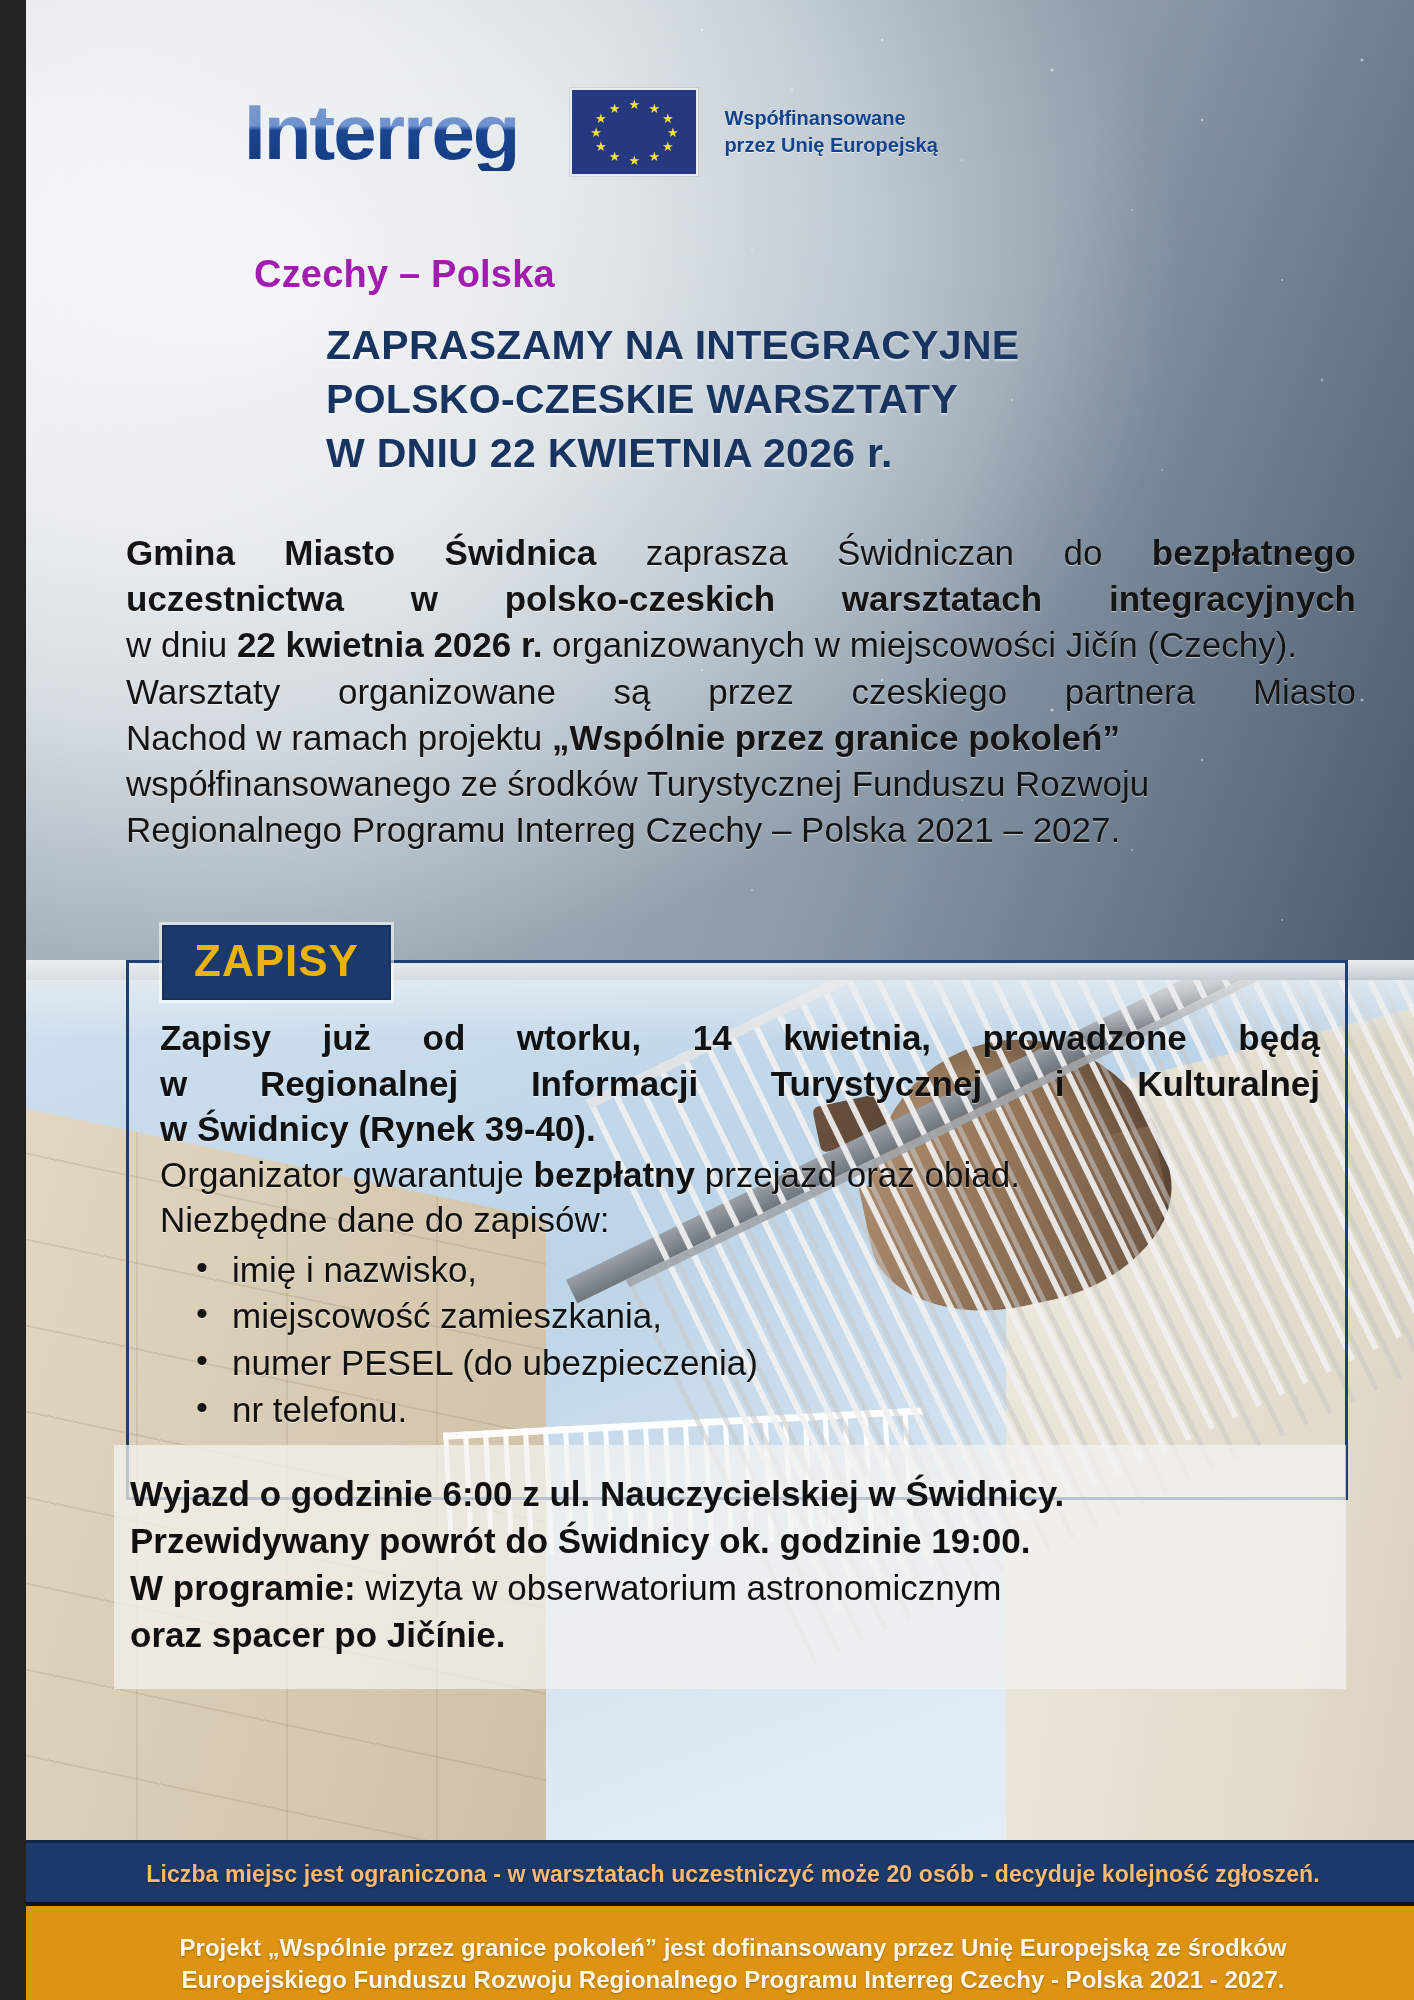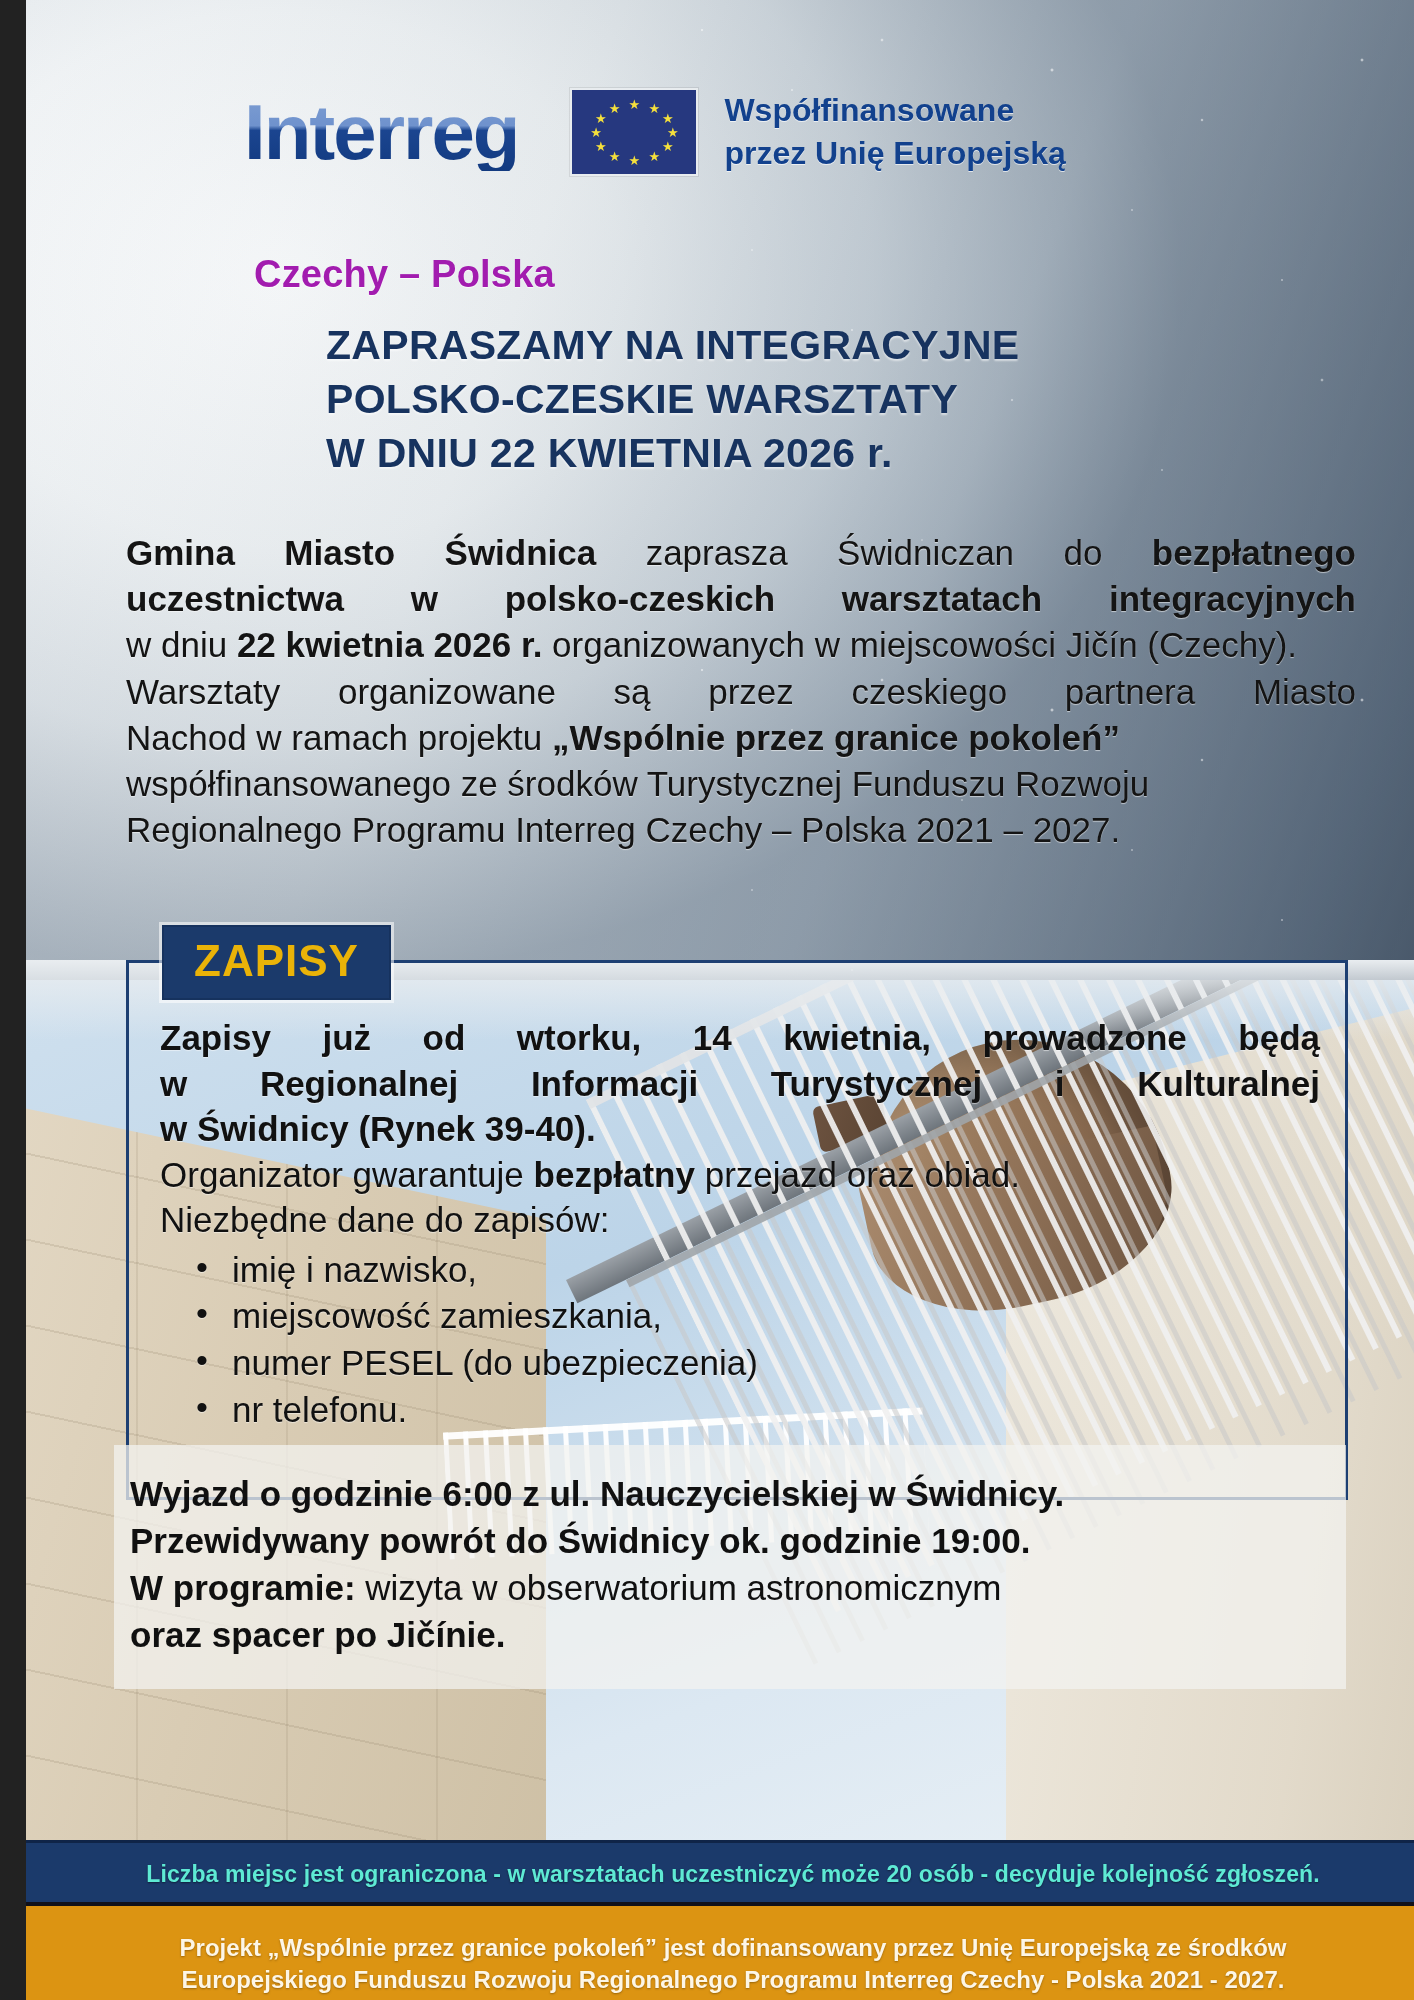--- a/index.html
+++ b/index.html
@@ -174,21 +174,21 @@
     box-shadow: 0 0 0 1px rgba(0,0,0,.08);
   }
   .eu-flag .star {
     position: absolute;
     color: #f5e03c;
     font-size: 13px;
     line-height: 1;
     transform: translate(-50%, -50%);
   }
   .eu-text {
-    font-size: 32px;
+    font-size: 20px;
     font-weight: 700;
     color: #12418d;
     line-height: 1.35;
     text-shadow: 0 1px 0 rgba(255,255,255,.65);
   }
 
   
   .programme {
     position: absolute; left: 228px; top: 253px;
     font-size: 38px; font-weight: 700; color: #a21caf;
@@ -274,21 +274,21 @@
   .outro .ln.reg b { font-weight: 700; }
 
   
   .footer-navy {
     position: absolute; left: 0; right: 0; top: 1840px; height: 62px;
     background: #1b3a6b;
     display: flex; align-items: center; justify-content: center;
     border-top: 3px solid #0f2448;
   }
   .footer-navy span {
-    color: #5eead4; font-size: 23px; font-weight: 700;
+    color: #fdba74; font-size: 23px; font-weight: 700;
     text-shadow: 0 1px 2px rgba(0,0,0,.45);
     letter-spacing: .1px;
   }
   .footer-orange {
     position: absolute; left: 0; right: 0; top: 1902px; bottom: 0;
     background: #dc9412;
     display: flex; flex-direction: column;
     align-items: center; justify-content: center;
     border-top: 4px solid #11111a;
     padding-top: 22px;

